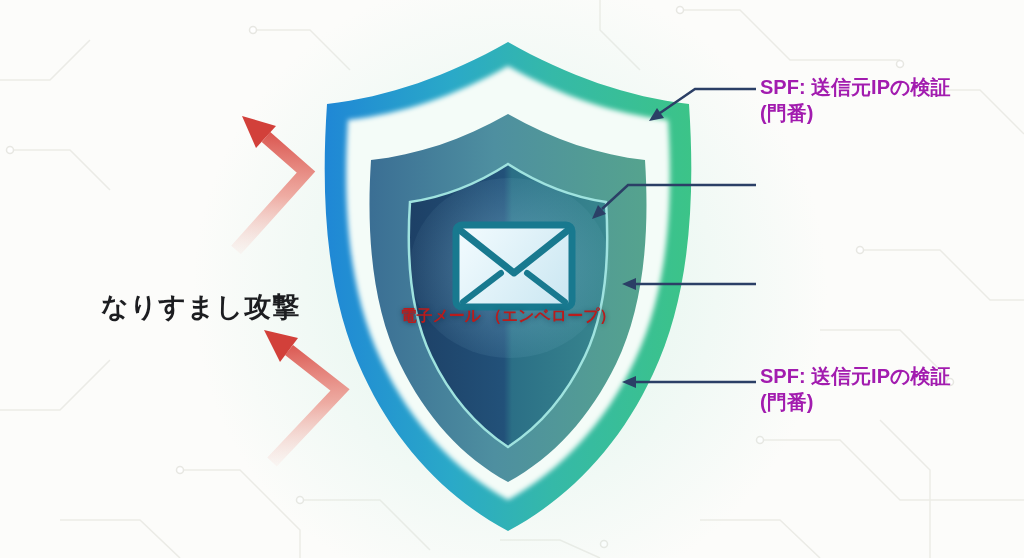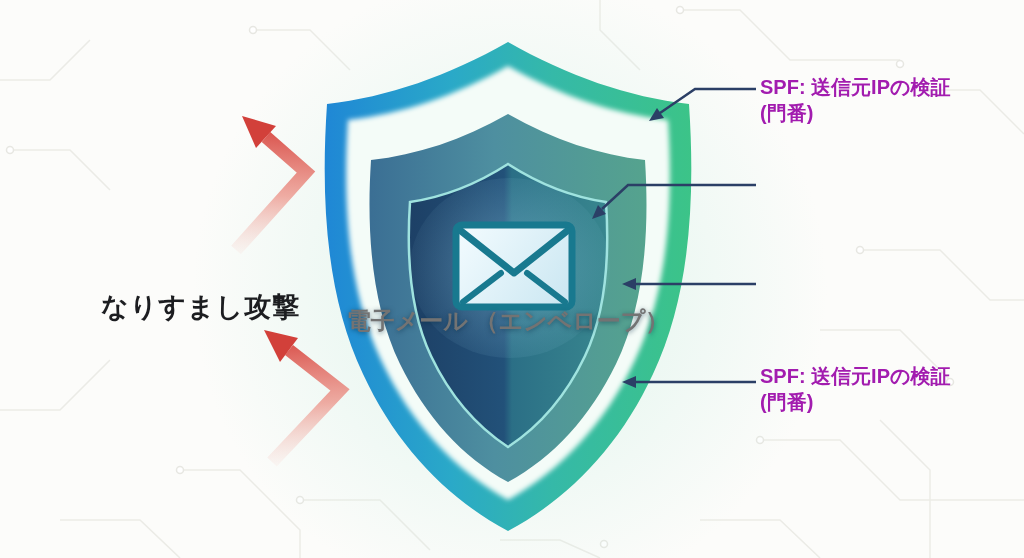--- a/index.html
+++ b/index.html
@@ -34,22 +34,22 @@
     letter-spacing: 1px;
     z-index: 3;
     white-space: nowrap;
     margin-top: 25px;
   }
   .core-label {
     position: absolute;
     left: 508px; top: 306px;
     transform: translateX(-50%);
     text-align: right;
-    color: #737373;
-    font-size: 24px;
+    color: #b91c1c;
+    font-size: 16px;
     font-weight: 700;
     line-height: 1.22;
     text-shadow: 0 1px 5px rgba(2,40,66,0.55);
     z-index: 3;
     white-space: nowrap;
   }
   .callout {
     position: absolute;
     left: 760px;
     width: 256px;

